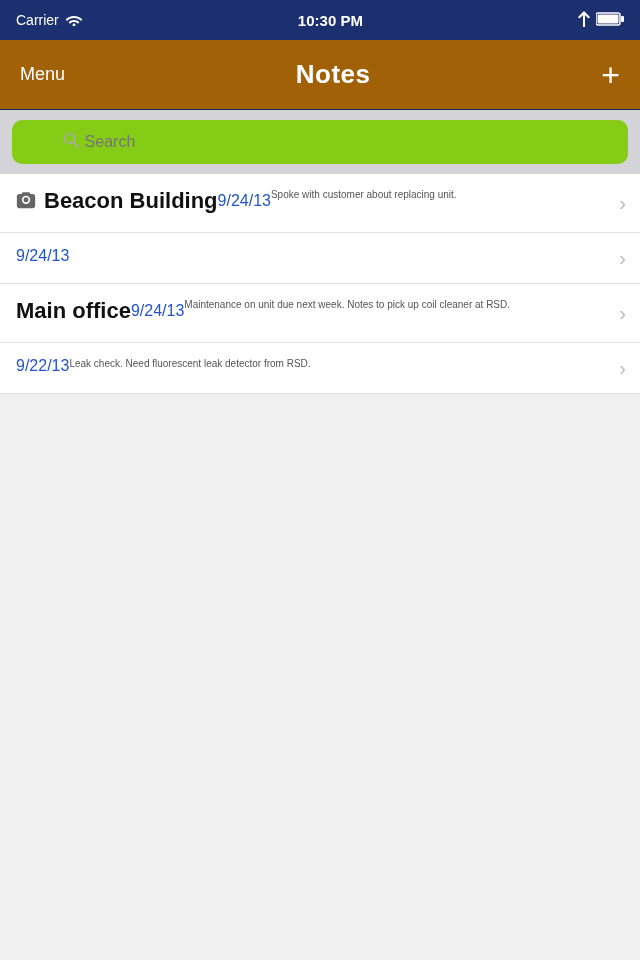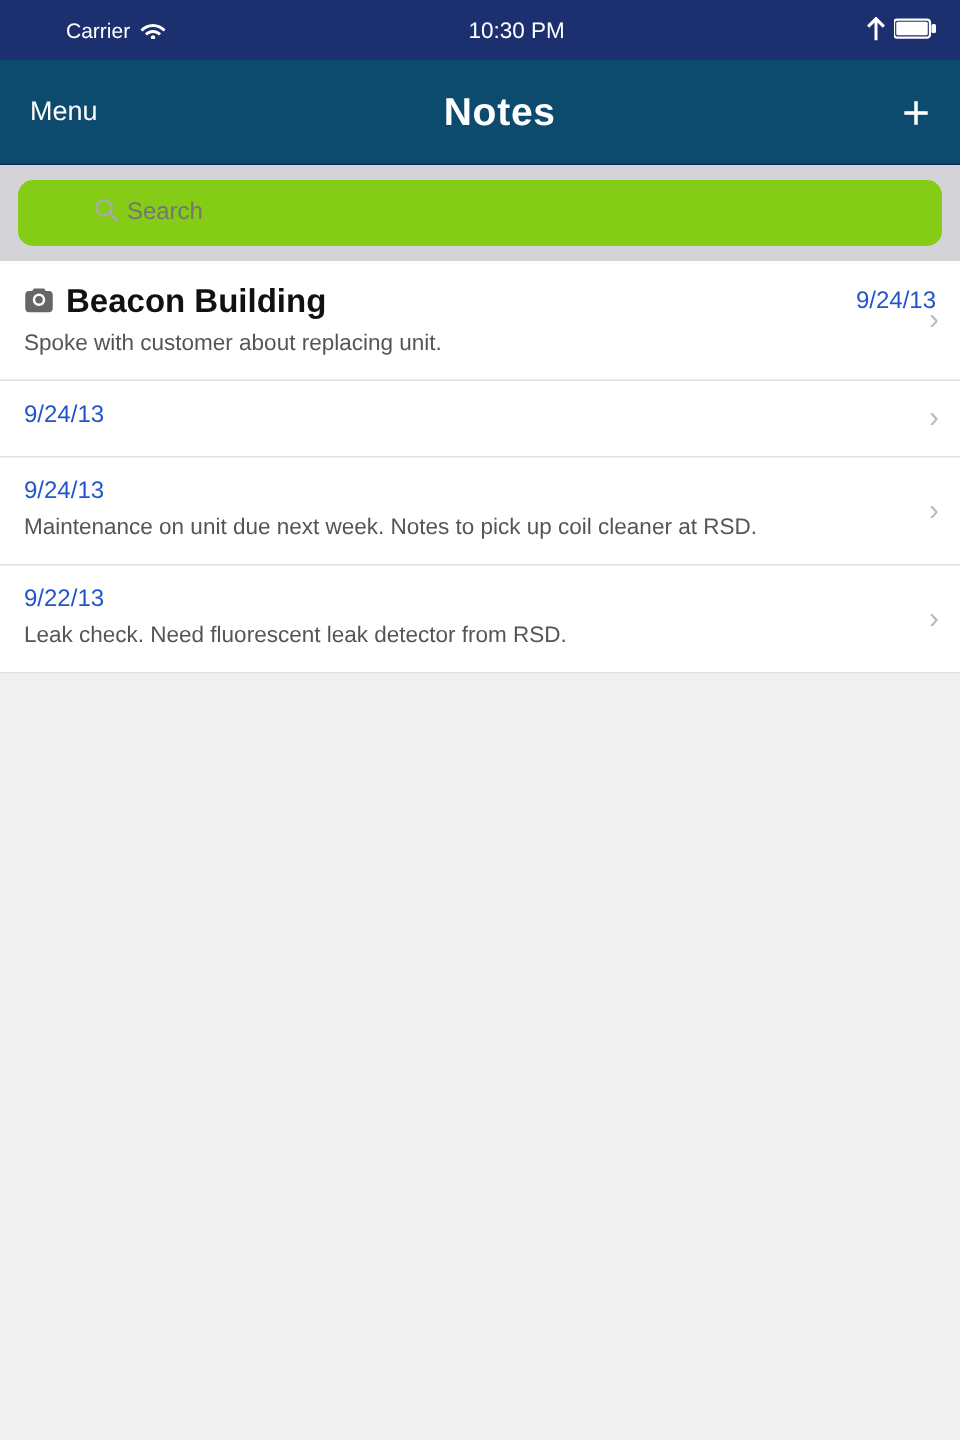--- a/index.html
+++ b/index.html
@@ -18,27 +18,27 @@
       background: #1c2f6e;
       height: 40px;
       display: flex;
       align-items: center;
       justify-content: space-between;
       padding: 0 16px;
       color: white;
       font-size: 14px;
       font-weight: 500;
     }
-    .status-left { display: flex; align-items: center; gap: 6px; margin-left: 28px; }
-    .status-center { font-size: 15px; font-weight: 400; }
+    .status-left { display: flex; align-items: center; gap: 6px; }
+    .status-center { font-size: 15px; font-weight: 700; }
     .status-right { display: flex; align-items: center; gap: 6px; }
 
     
     .nav-bar {
-      background: #0c4a6e;
+      background: #a16207;
       height: 70px;
       display: flex;
       align-items: center;
       justify-content: space-between;
       padding: 0 20px;
       border-bottom: 1px solid #16275c;
     }
     .nav-menu {
       color: white;
       font-size: 18px;
@@ -88,21 +88,21 @@
 
     
     .notes-list {
       background: white;
     }
 
     .note-item {
       padding: 14px 16px 14px 16px;
       border-bottom: 1px solid #e0e0e0;
       display: flex;
-      flex-direction: column;
+      flex-direction: row;
       position: relative;
       cursor: pointer;
     }
 
     .note-header {
       display: flex;
       align-items: center;
       justify-content: space-between;
       margin-bottom: 4px;
     }
@@ -120,21 +120,21 @@
     }
 
     .note-date {
       font-size: 16px;
       color: #2255cc;
       font-weight: 400;
       white-space: nowrap;
     }
 
     .note-preview {
-      font-size: 15px;
+      font-size: 10px;
       color: #555;
       line-height: 1.4;
       padding-right: 24px;
     }
 
     .chevron {
       position: absolute;
       right: 14px;
       top: 50%;
       transform: translateY(-50%);
@@ -214,20 +214,23 @@
       <span class="chevron">›</span>
     </div>
     <div class="note-item">
       <div class="note-header">
         <span class="note-date">9/24/13</span>
       </div>
       <span class="chevron">›</span>
     </div>
     <div class="note-item">
       <div class="note-header">
+        <div class="note-title-row">
+          <span class="note-title">Main office</span>
+        </div>
         <span class="note-date">9/24/13</span>
       </div>
       <div class="note-preview" style="white-space: pre-line;">Maintenance on unit due next week. Notes to pick up coil cleaner at RSD.</div>
       <span class="chevron">›</span>
     </div>
     <div class="note-item">
       <div class="note-header">
         <span class="note-date">9/22/13</span>
       </div>
       <div class="note-preview" style="white-space: pre-line;">Leak check. Need fluorescent leak detector from RSD.</div>

